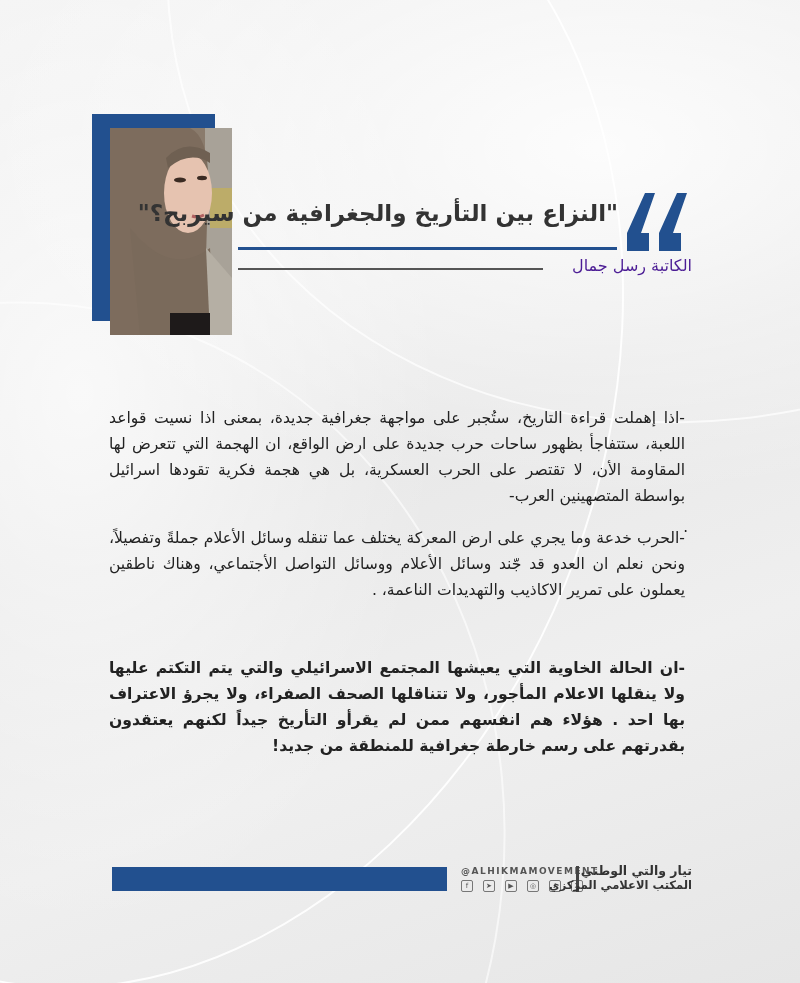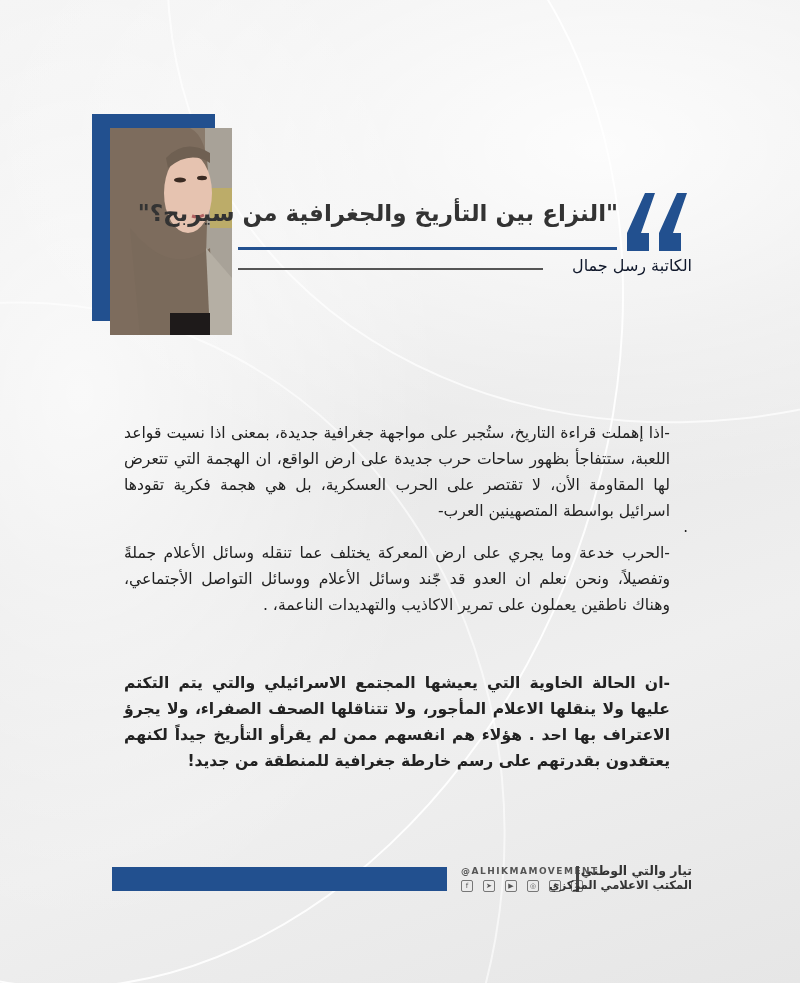--- a/index.html
+++ b/index.html
@@ -36,32 +36,32 @@
     position:absolute; right:182px; top:200px;
     font-size:23px; font-weight:bold; color:#333;
     direction:rtl; white-space:nowrap; letter-spacing:0px;
   }
   .blue-line {
     position:absolute; left:238px; top:247px; width:379px; height:3px;
     background:#22508f;
   }
   .author {
     position:absolute; right:108px; top:256px;
-    font-size:16px; color:#0f172a; direction:rtl; white-space:nowrap;
+    font-size:16px; color:#4c1d95; direction:rtl; white-space:nowrap;
   }
   .gray-line {
     position:absolute; left:238px; top:268px; width:305px; height:2px;
     background:#555;
   }
   .body-text {
     position:absolute; left:108px; width:578px;
     direction:rtl; text-align:justify; text-align-last:right;
     font-size:15.6px; line-height:26px; color:#222;
   }
-  .body-text p { margin:16px; }
+  .body-text p { margin:1px; }
   .p1 { top:404px; }
   .dot { position:absolute; top:518px; right:112px; font-size:15px; color:#222; }
   .p2 { top:524px; }
   .p3 { top:654px;font-weight:bold; }
   .footer-bar {
     position:absolute; left:112px; top:867px; width:335px; height:24px;
     background:#22508f;
   }
   .handle {
     position:absolute; left:461px; top:866px;

